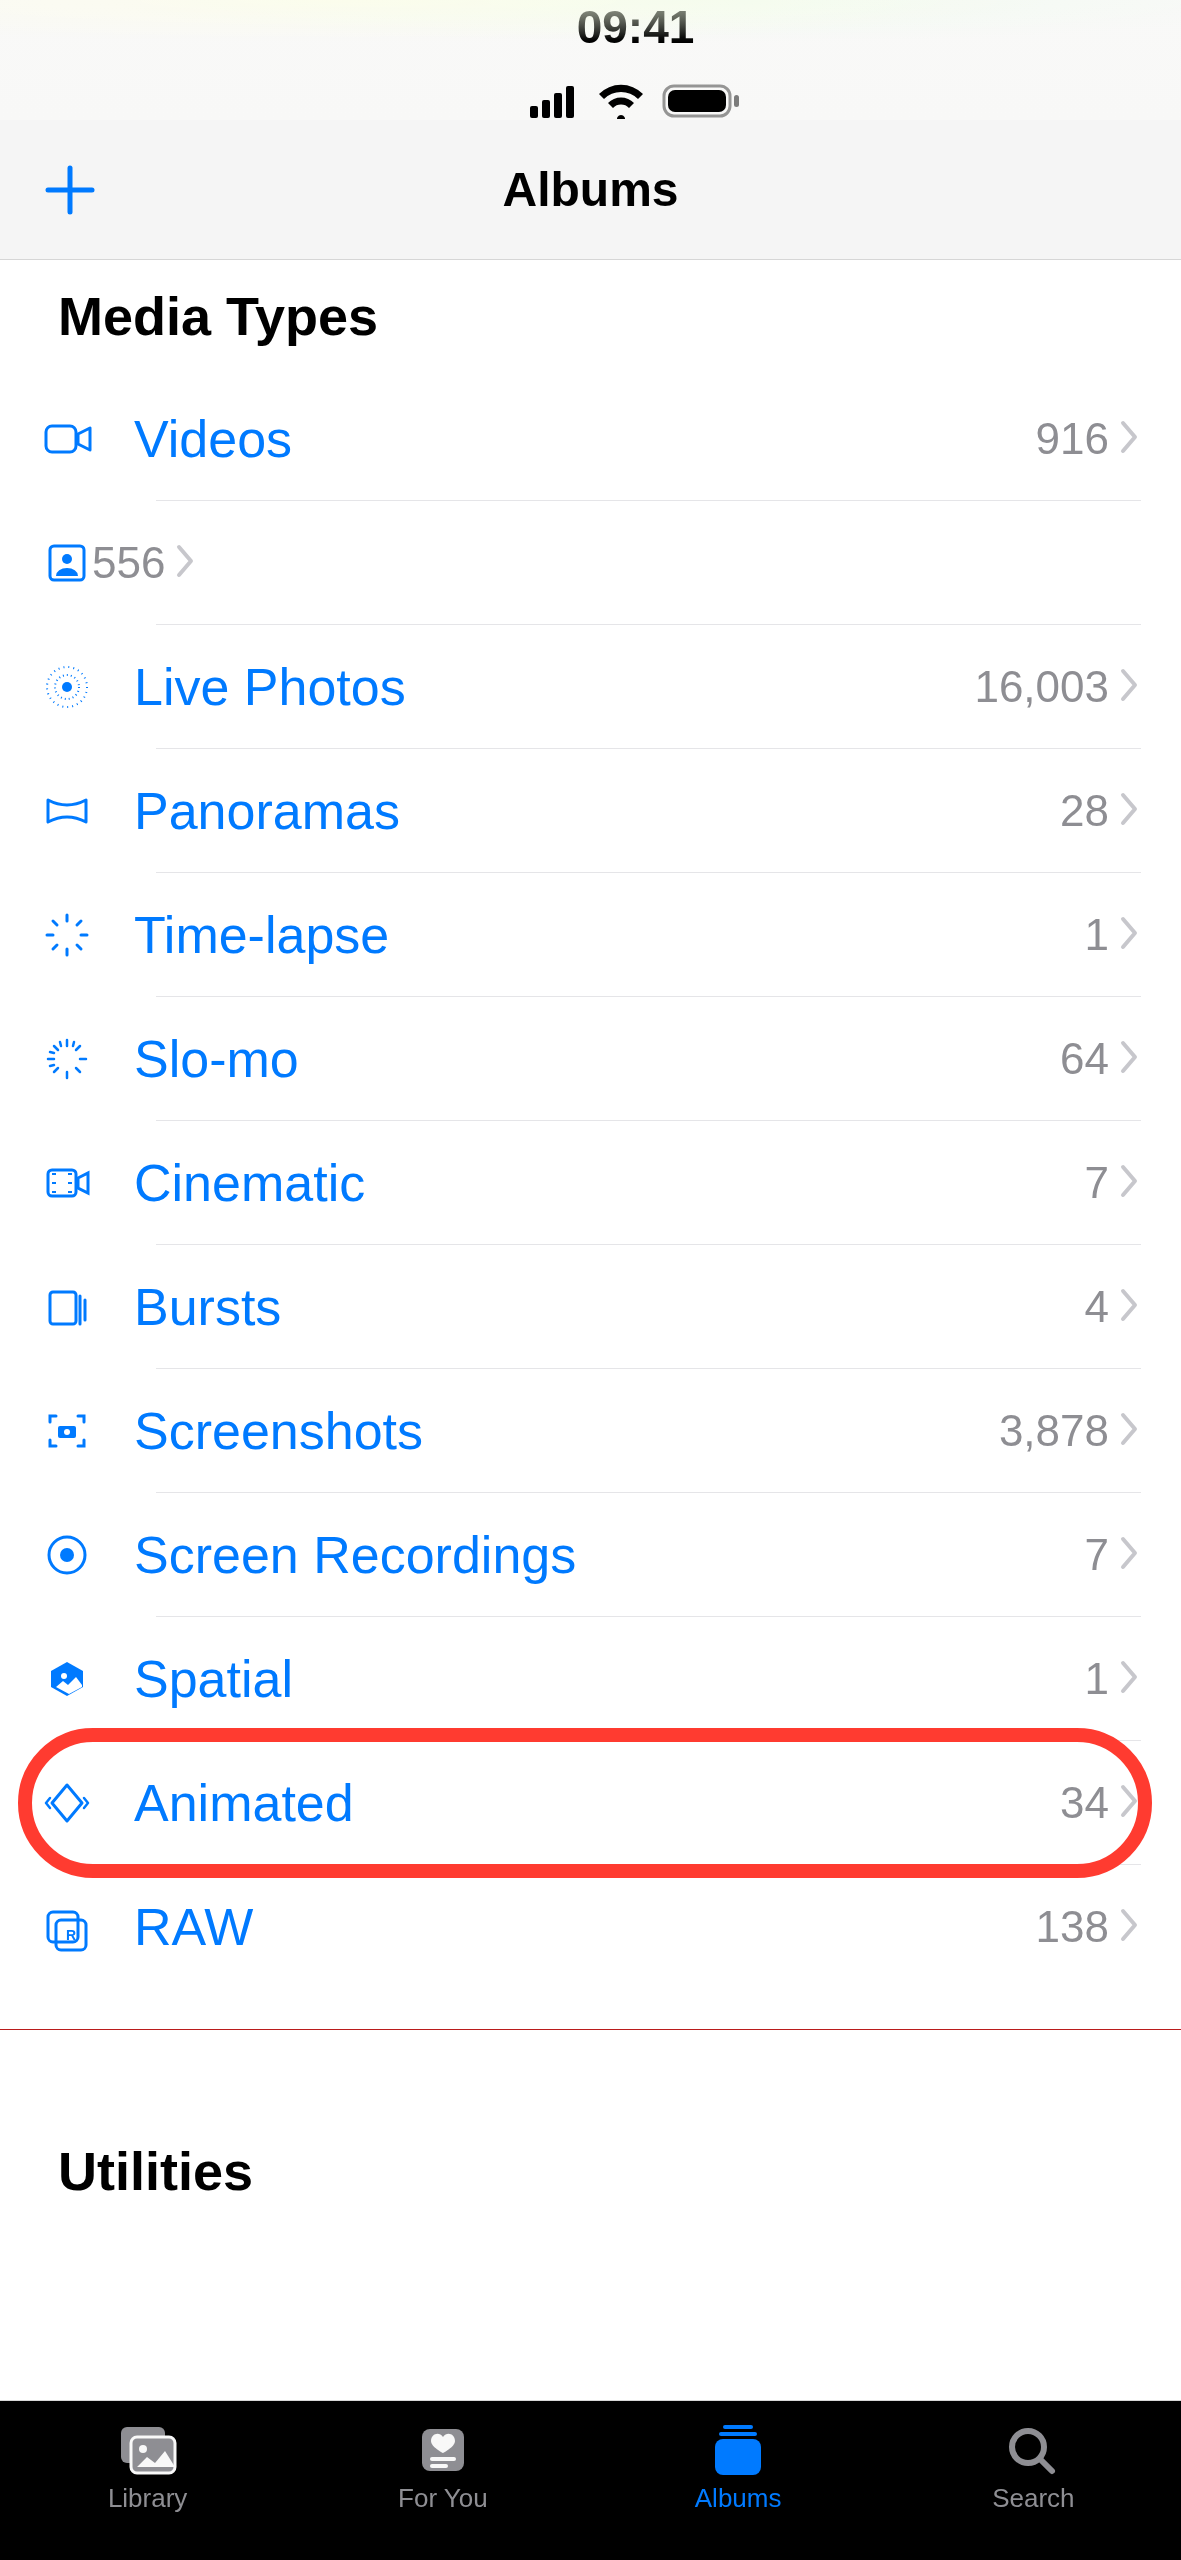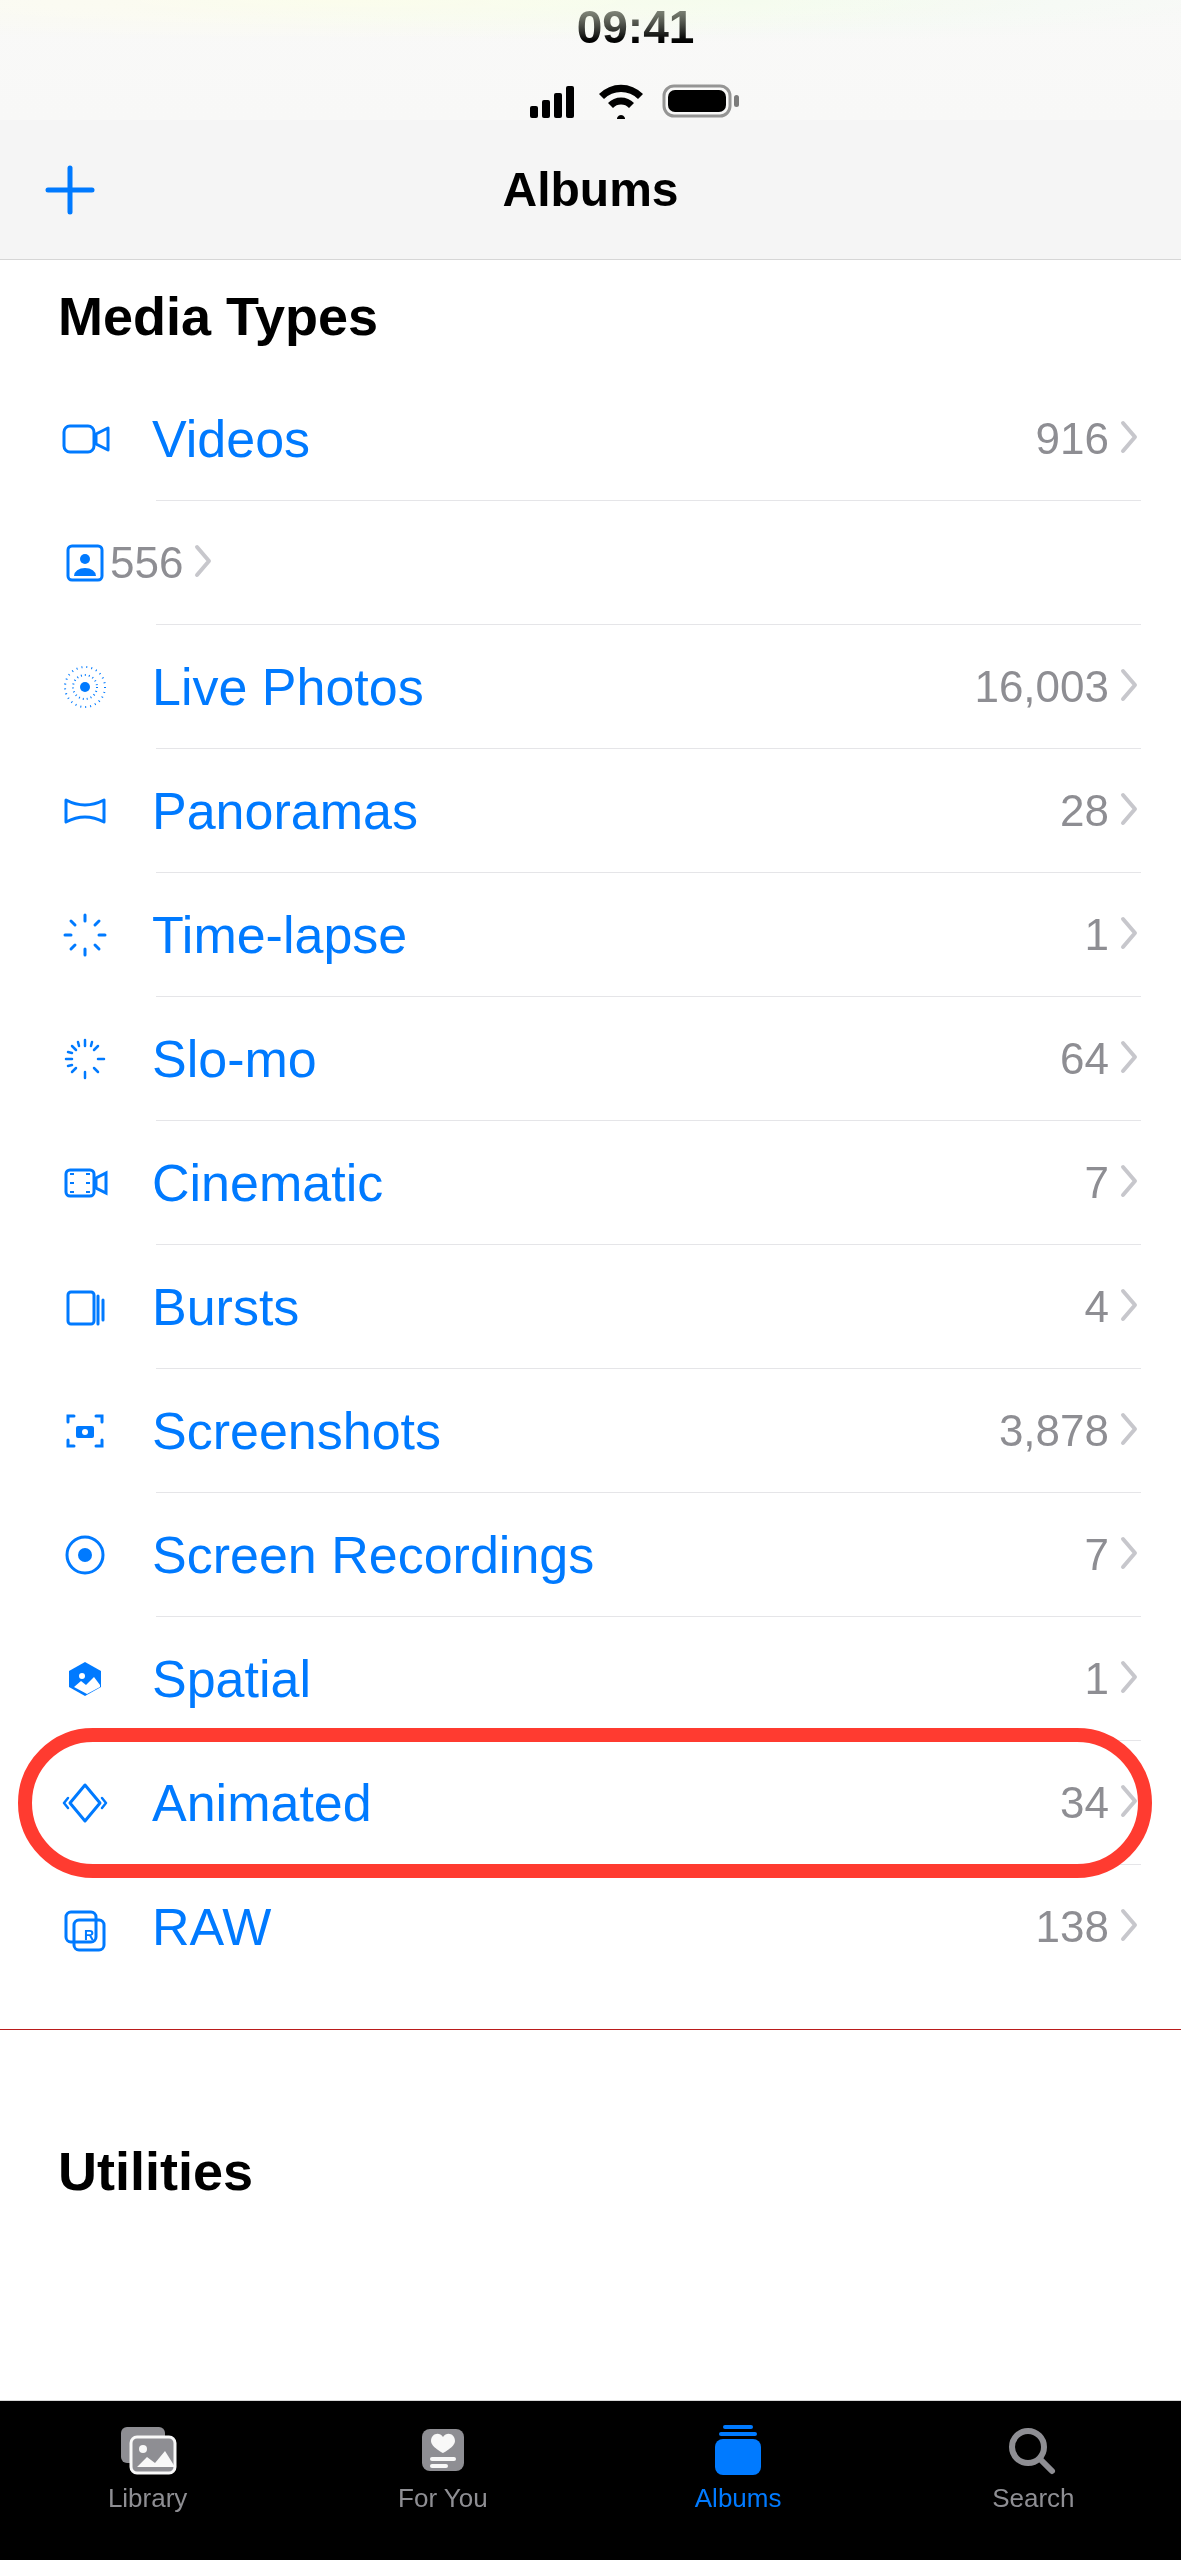--- a/index.html
+++ b/index.html
@@ -51,21 +51,21 @@
     font-weight:700;
     padding: 25px 58px 30px;
     color:#000;
   }
   .section-header.second { padding-top: 110px; border-top: 1px solid #b91c1c; margin-top: 40px; }
 
   .row {
     display:flex;
     align-items:center;
     height:124px;
-    padding-left:60px;
+    padding-left:42px;
     position:relative;
   }
   .row-icon { width:50px; height:50px; color:#007aff; flex:none; }
   .row-label { margin-left:42px; font-size:52px; color:#007aff; font-weight:400; flex:1; }
   .row-count { font-size:44px; color:#8e8e93; margin-right:10px; }
   .row-chevron { width:22px; color:#c7c7cc; margin-right:40px; }
   .row-sep { position:absolute; bottom:0; left:156px; right:40px; height:1px; background:#e5e5e8; }
 
   .highlight {
     position:absolute;

